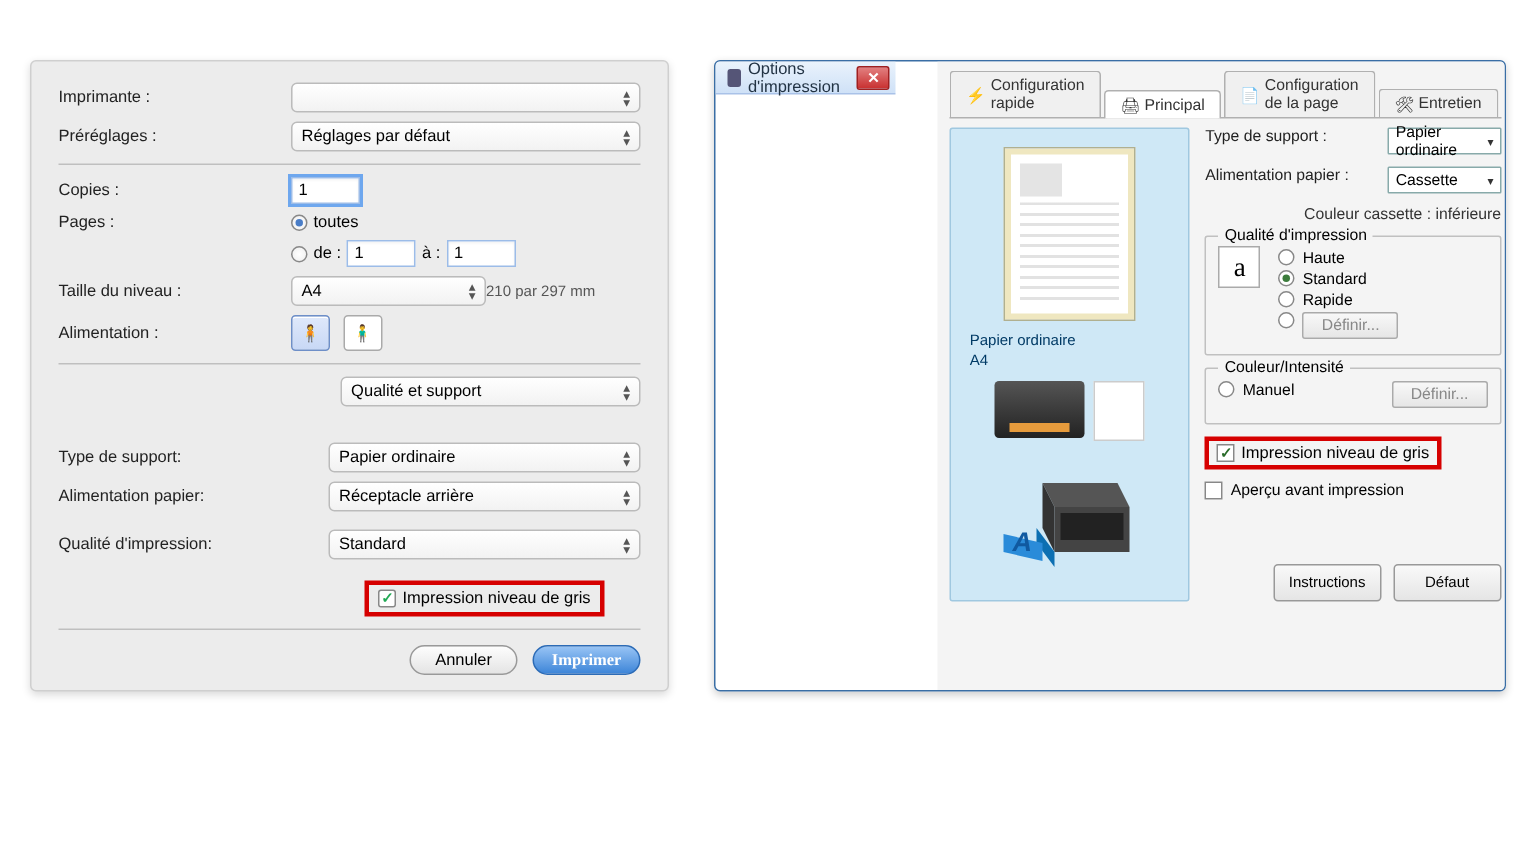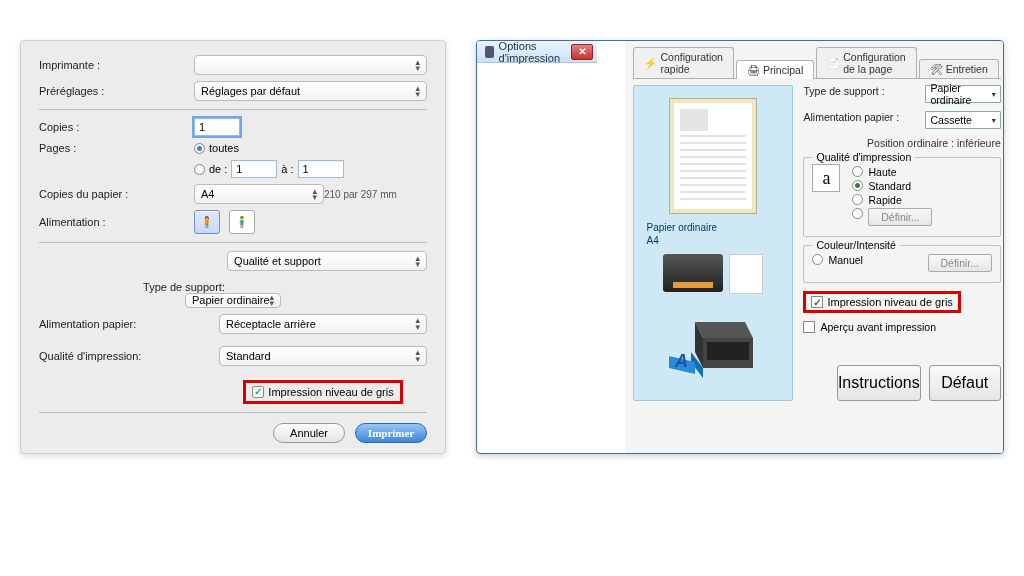--- a/index.html
+++ b/index.html
@@ -171,22 +171,22 @@
   }
   .win-checkbox.checked::after { content:"✓"; font-size:10px; color:#2a6c2a; font-weight:bold; }
   .win-highlight { border:3px solid #d60000; padding:2px 5px; display:inline-flex; align-items:center; gap:4px; }
 
   .win-bottom-row { display:flex; justify-content:flex-end; gap:8px; margin-top:auto; }
   .win-footer {
     display:flex; justify-content:flex-end; gap:8px; padding:8px;
     border-top:1px solid #ccc; background:#f4f4f4;
   }
   .win-btn {
-    min-width:72px; height:36px; background: linear-gradient(#f9f9f9,#e5e5e5);
-    border:1px solid #999; border-radius:3px; font-size:16px;
+    min-width:72px; height:25px; background: linear-gradient(#f9f9f9,#e5e5e5);
+    border:1px solid #999; border-radius:3px; font-size:10px;
     display:flex; align-items:center; justify-content:center;
   }
   .win-btn.default { border:1px solid #2d7bd0; box-shadow: 0 0 0 1px #88bff0; }
 
   .pos-cas { text-align:right; font-size:10.5px; color:#333; }
 
   
   .orient-glyph { font-size:11px; }
 </style>
 </head>
@@ -229,21 +229,21 @@
     <div class="mac-radio-row">
       <span class="mac-radio"></span>
       <span>de :</span>
       <input class="mac-input" style="width: 46px;" value="1">
       <span>à :</span>
       <input class="mac-input" style="width: 46px;" value="1">
     </div>
   </div>
 
   <div class="mac-row">
-    <div class="mac-label">Copies du papier :</div>
+    <div class="mac-label">Taille du niveau :</div>
     <div class="mac-select" style="flex:0 0 130px">
       <span>A4</span>
       <span class="chev">▴<span>▾</span></span>
     </div>
     <span class="paper-size-info">210 par 297 mm</span>
   </div>
 
   <div class="mac-row">
     <div class="mac-label">Alimentation :</div>
     <div>
@@ -259,21 +259,21 @@
   <div class="mac-divider"></div>
 
   <div class="mac-row" style="justify-content:flex-end;">
     <div style="width:148px"></div>
     <div class="mac-select" style="flex:0 0 200px">
       <span>Qualité et support</span>
       <span class="chev">▴<span>▾</span></span>
     </div>
   </div>
 
-  <div class="mac-row" style="margin-top:10px;flex-direction:column;">
+  <div class="mac-row" style="margin-top:24px;">
     <div class="mac-label" style="width:180px">Type de support:</div>
     <div class="mac-select">
       <span>Papier ordinaire</span>
       <span class="chev">▴<span>▾</span></span>
     </div>
   </div>
 
   <div class="mac-row">
     <div class="mac-label" style="width:180px">Alimentation papier:</div>
     <div class="mac-select">
@@ -364,21 +364,21 @@
               <span class="dd">▾</span>
           </div>
         </div>
         <div class="win-row">
           <span class="wlabel">Alimentation papier :</span>
           <div class="win-select">
             <span>Cassette</span>
               <span class="dd">▾</span>
           </div>
         </div>
-        <div class="pos-cas">Position ordinaire : inférieure</div>
+        <div class="pos-cas">Couleur cassette : inférieure</div>
 
         <div class="win-fieldset">
           <div class="legend">Qualité d'impression</div>
           <div style="display:flex; gap:12px; align-items:flex-start;">
             <div style="width:28px;height:28px;border:1px solid #aaa;background:#fff;display:flex;align-items:center;justify-content:center;font-family:serif;font-size:18px;">a</div>
             <div style="flex:1">
               <div class="win-radio-row">
                   <span class="win-radio"></span>
                   <span>Haute</span>
                 </div>

